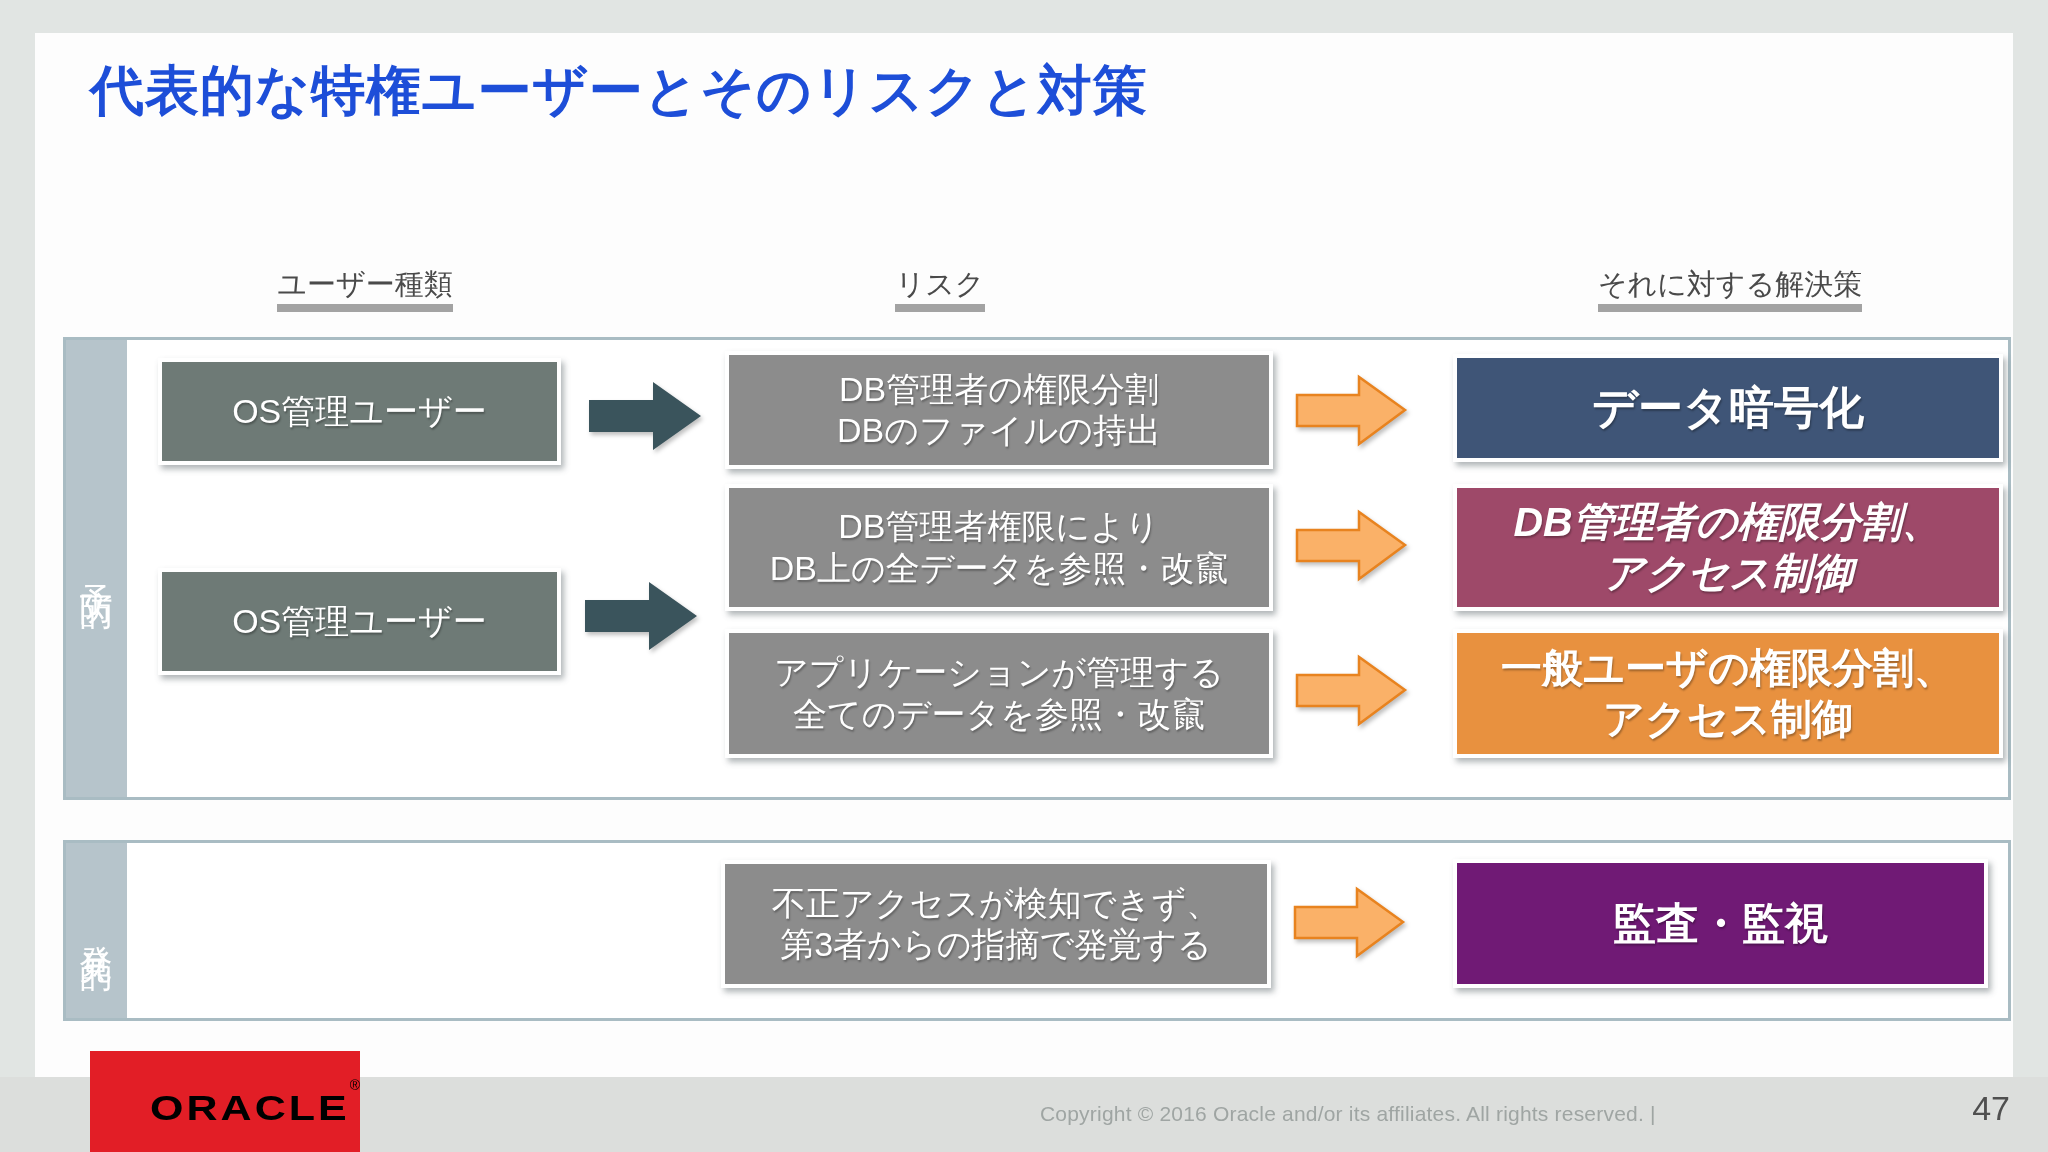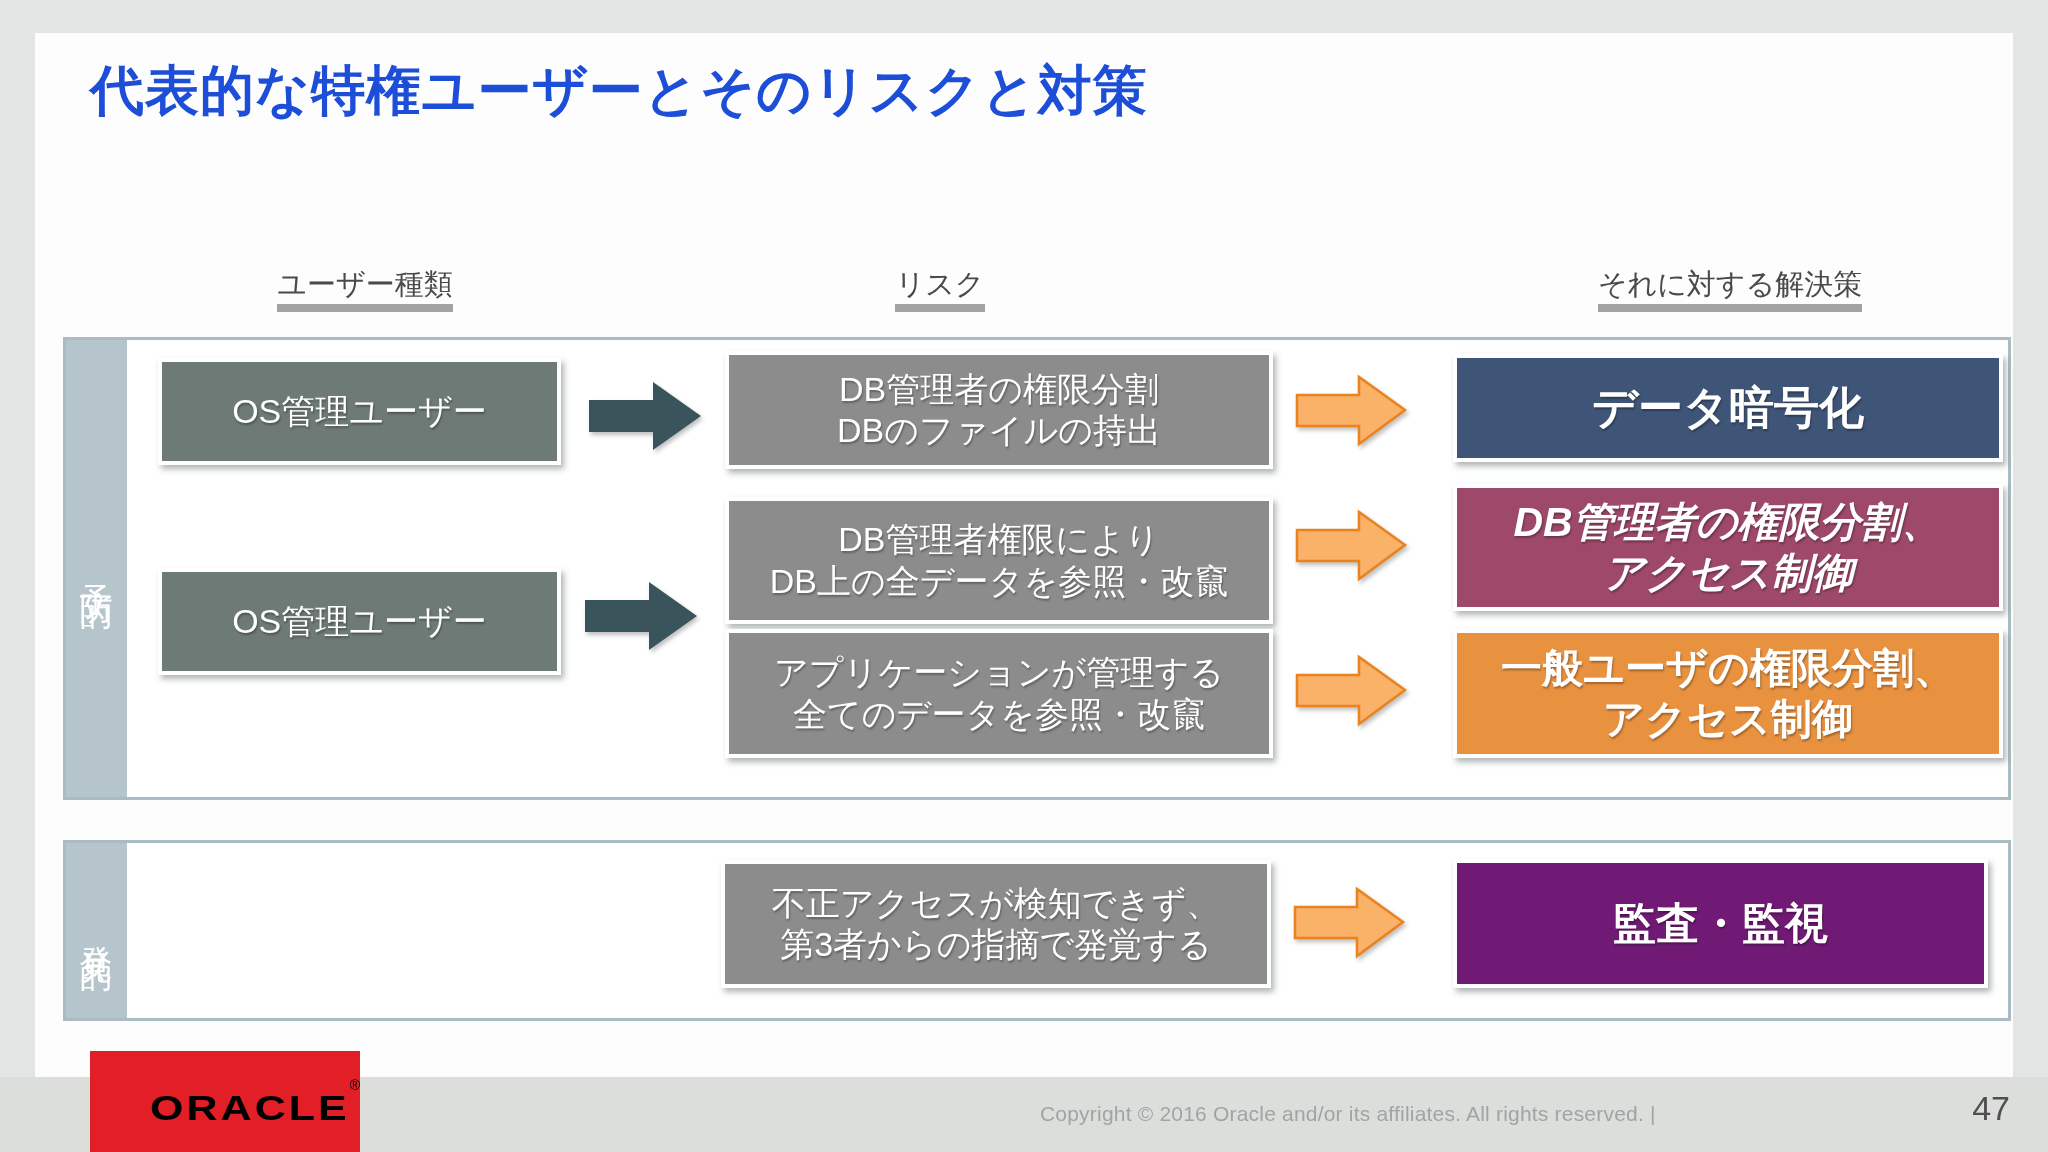--- a/index.html
+++ b/index.html
@@ -43,21 +43,21 @@
     display:flex;flex-direction:column;align-items:center;justify-content:center;
     color:#ffffff;text-align:center;line-height:1.22;
   }
   .box span:empty{display:none;}
   .box span{text-shadow:1px 2px 2px rgba(0,0,0,.3);}
   .ubox{background:#6e7a76;font-size:34px;width:403px;height:107px;left:92px;}
   .u1{top:18px;text-align:center;}
   .u2{top:228px;}
   .rbox{background:#8c8c8c;font-size:34px;width:548px;height:118px;left:659px;}
   .r1{top:11px;}
-  .r2{top:157px;height:127px;}
+  .r2{top:144px;height:127px;}
   .r3{top:289px;height:129px;}
   .sbox{font-weight:700;width:550px;left:1387px;}
   .s1{background:#3f5577;font-size:45px;top:14px;height:108px;}
   .s2{background:#9e4969;font-size:41px;top:144px;height:127px;font-style:italic;}
   .s3{background:#e8913f;font-size:41px;top:289px;height:129px;}
   .r4{top:17px;height:128px;left:655px;width:550px;}
   .s4{background:#701a75;font-size:43px;top:16px;height:129px;width:535px;}
 
   .arrow{position:absolute;}
   .darrow polygon{fill:#3a545c;}

